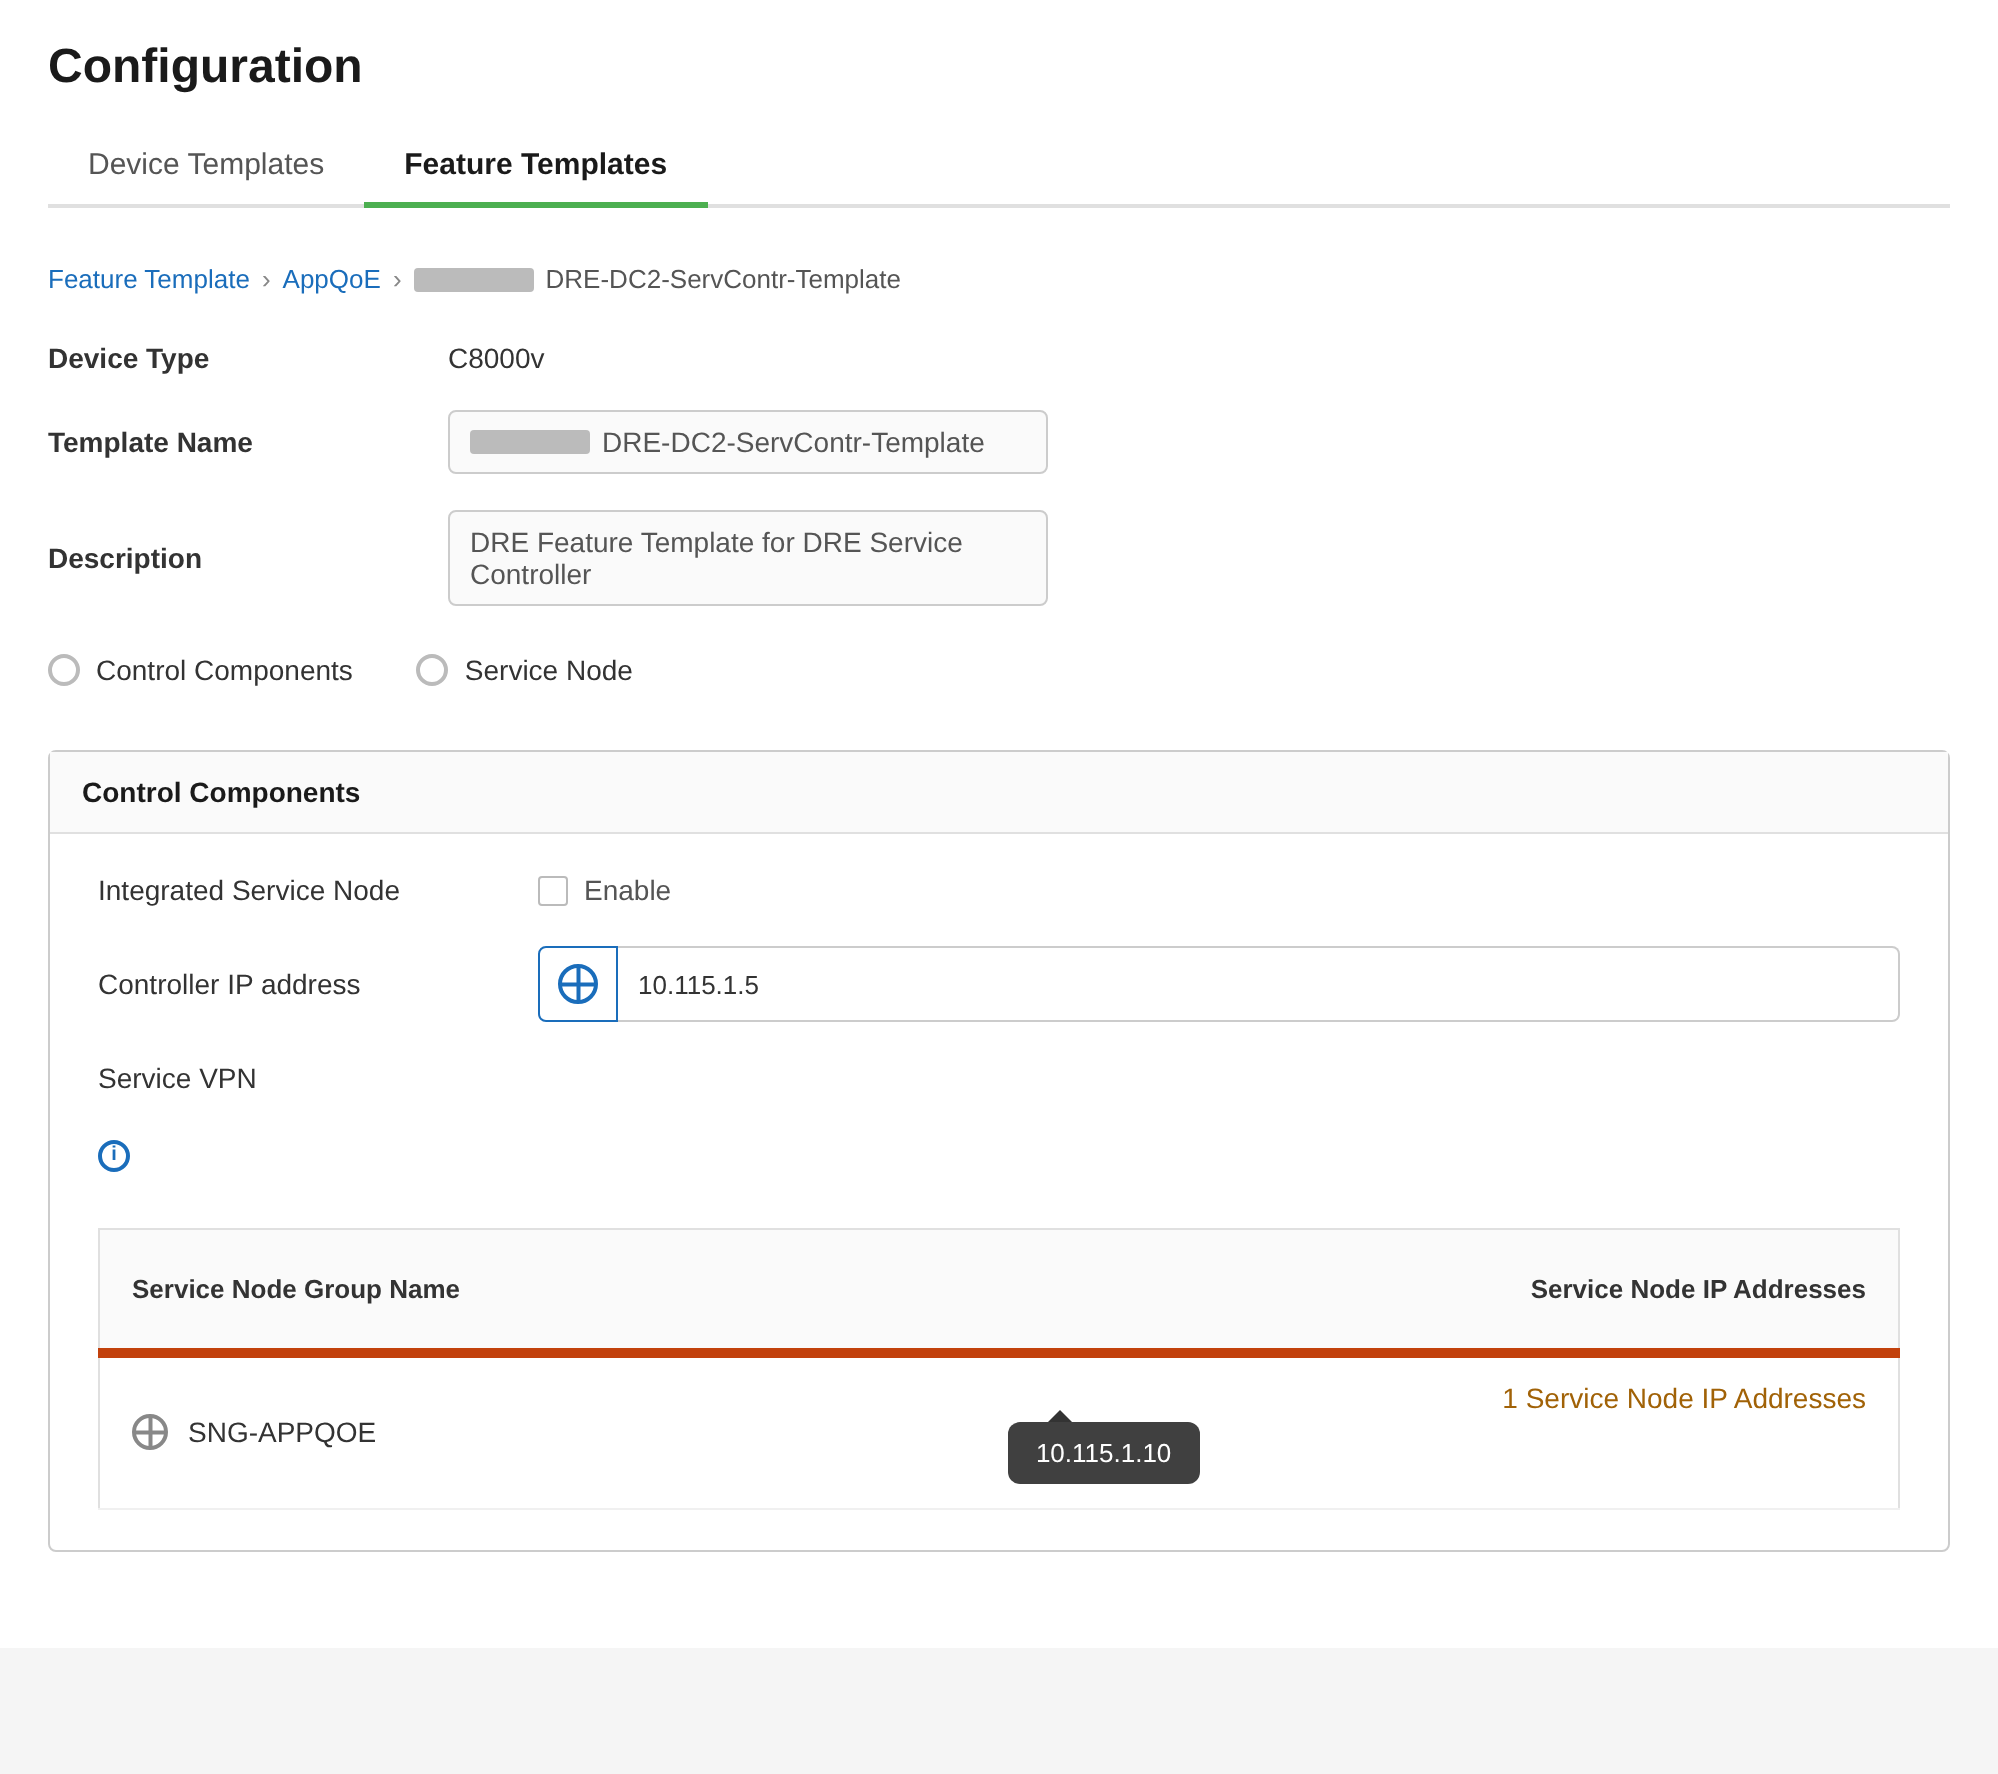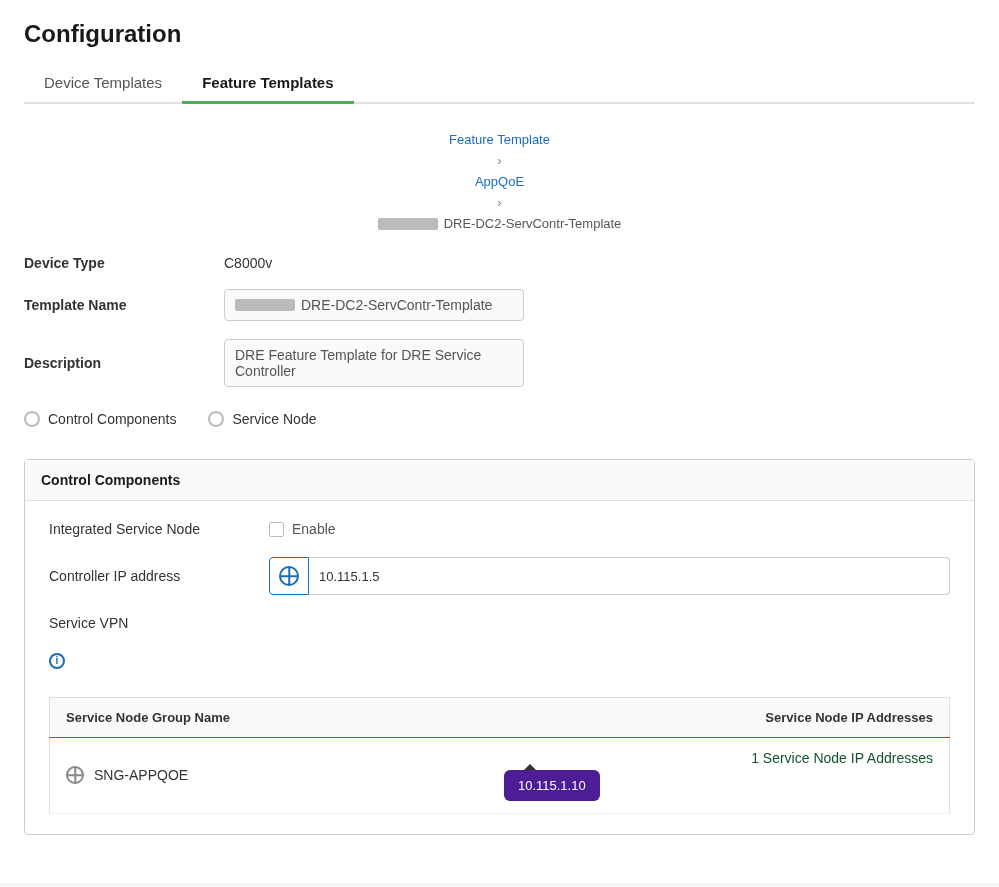--- a/index.html
+++ b/index.html
@@ -41,21 +41,20 @@
       padding: 16px 24px 24px;
     }
 
     .breadcrumb {
       display: flex;
       align-items: center;
       gap: 6px;
       font-size: 13px;
       margin-bottom: 24px;
       padding-top: 12px;
-      flex-direction: column;
     }
     .breadcrumb a {
       color: #1a6dbb;
       text-decoration: none;
     }
     .breadcrumb-sep { color: #888; }
     .breadcrumb-current {
       color: #555;
       display: flex;
       align-items: center;
@@ -261,26 +260,26 @@
 
     .service-nodes-table {
       width: 100%;
       border-collapse: collapse;
       margin-top: 8px;
       border: 1px solid #e0e0e0;
       border-radius: 4px;
     }
     .service-nodes-table th {
       background: #fafafa;
-      padding: 12px 16px;
+      padding: 22px 16px;
       text-align: left;
       font-size: 13px;
       font-weight: 600;
       color: #333;
-      border-bottom: 1px solid #c2410c;
+      border-bottom: 5px solid #c2410c;
     }
     .service-nodes-table td {
       padding: 12px 16px;
       font-size: 14px;
       color: #333;
       border-bottom: 1px solid #f0f0f0;
       vertical-align: middle;
     }
     .service-nodes-table td:last-child {
       text-align: right;
@@ -316,28 +315,28 @@
       content: '';
       position: absolute;
       width: 1.5px;
       height: 100%;
       background: #888;
       left: 50%;
       transform: translateX(-50%);
     }
 
     .ip-link {
-      color: #14532d;
+      color: #a16207;
       text-decoration: none;
       font-size: 14px;
     }
 
     .tooltip-bubble {
       display: inline-block;
-      background: #4c1d95;
+      background: #404040;
       color: #fff;
       padding: 8px 14px;
       border-radius: 6px;
       font-size: 13px;
       margin-left: 8px;
       position: relative;
     }
     .tooltip-bubble::before {
       content: '';
       position: absolute;

